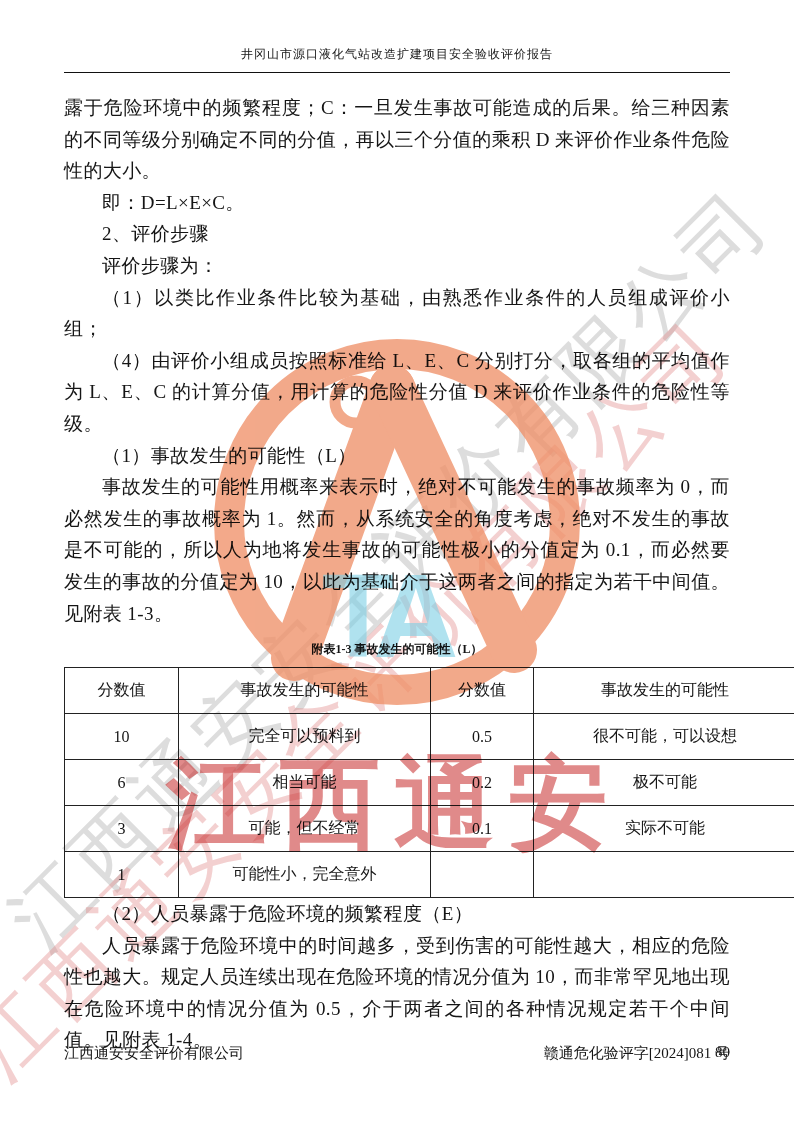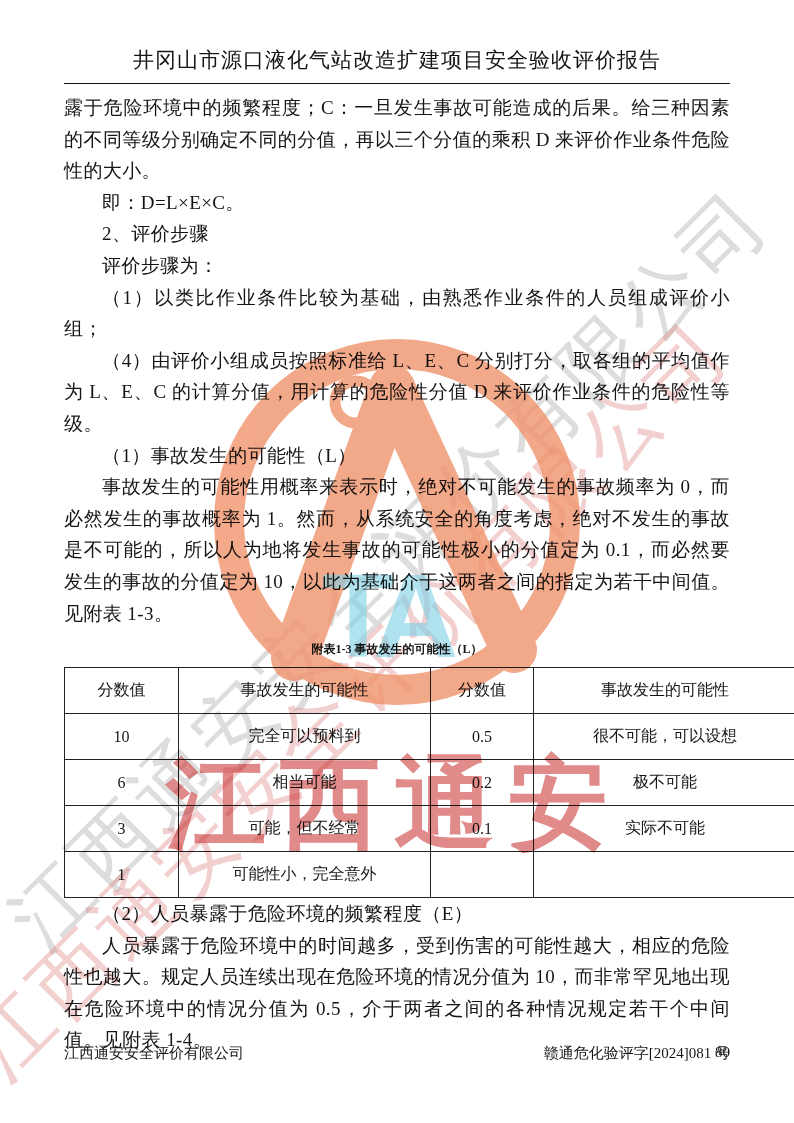--- a/index.html
+++ b/index.html
@@ -9,21 +9,21 @@
     margin:0 auto;
     background:#ffffff;
     font-family:"Liberation Serif", serif;
     color:#151515;
     overflow:hidden;
   }
   
   .header{
     position:absolute;left:64px;right:64px;top:46px;
     text-align:center;
-    font-size:21px;
+    font-size:12px;
     letter-spacing:1px;
     padding-bottom:9px;
     border-bottom:1.5px solid #111;
   }
   
   .body{
     position:absolute;left:64px;right:64px;top:92px;
   }
   .body p{
     margin:0;

